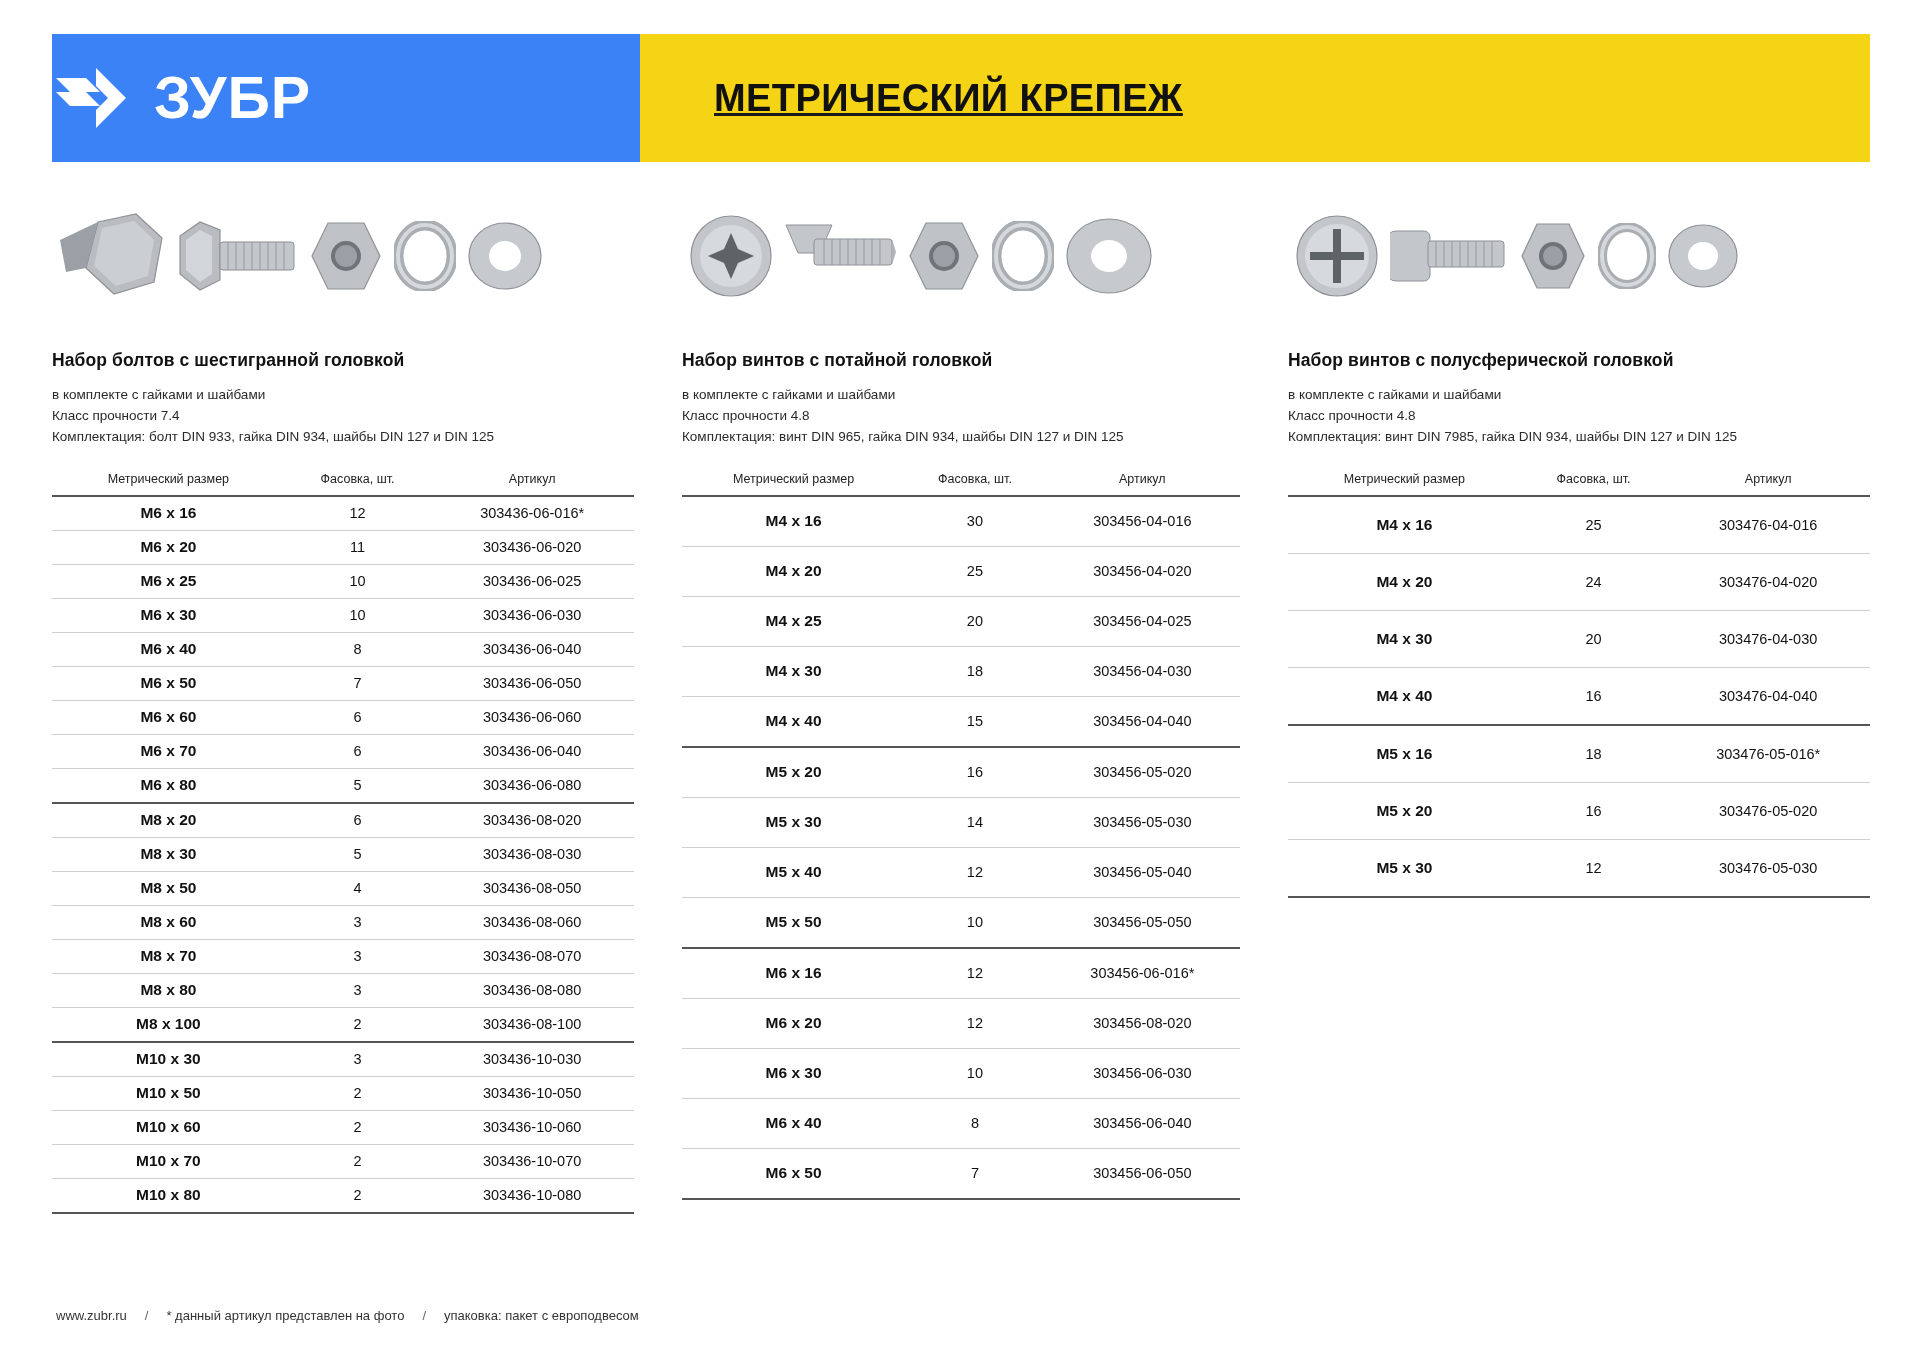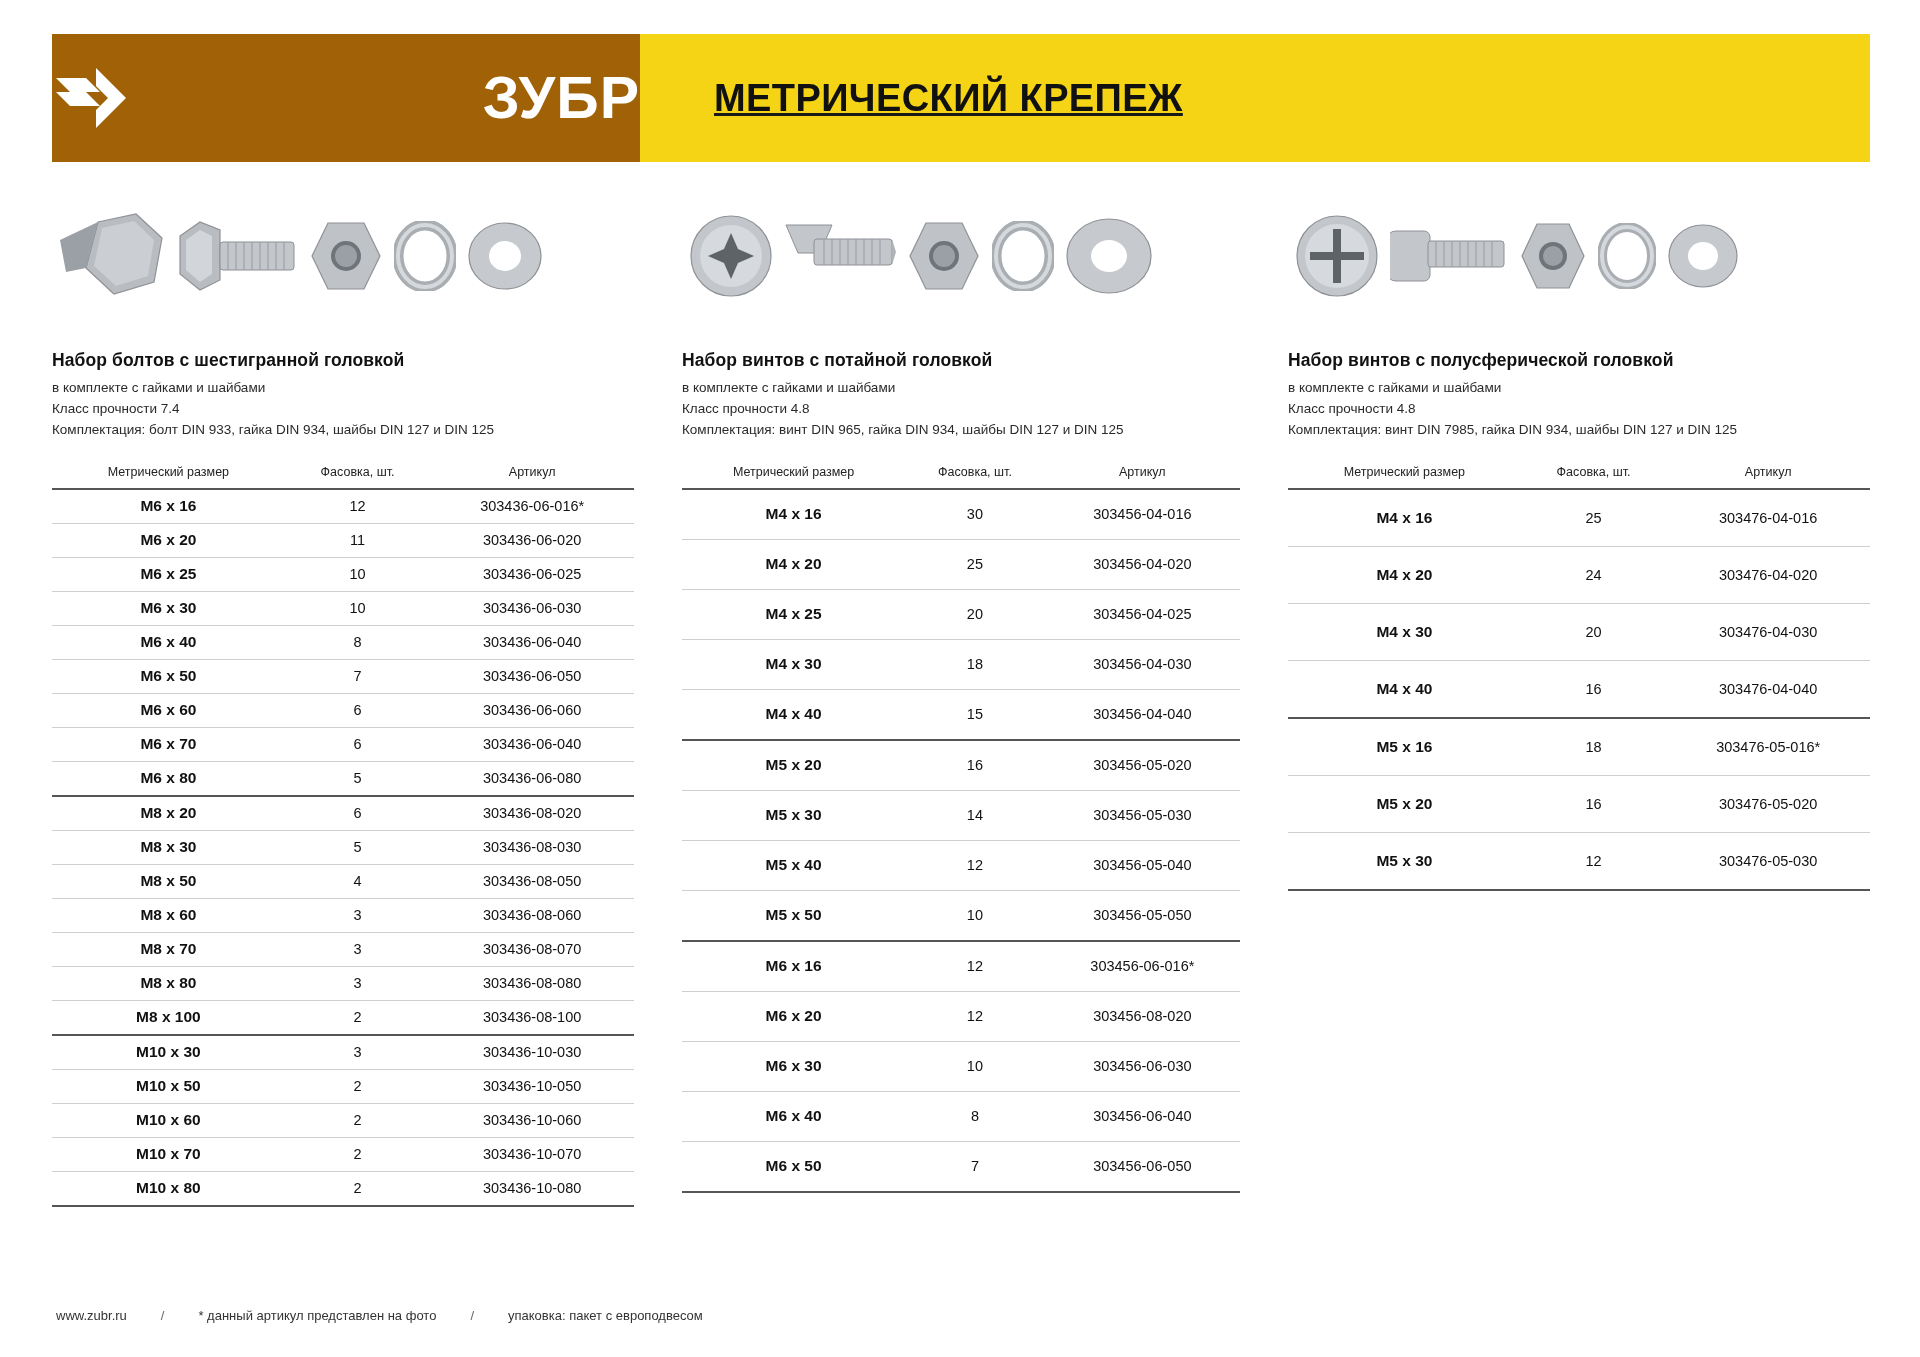--- a/index.html
+++ b/index.html
@@ -23,25 +23,25 @@
 
   
   .header {
     position: absolute;
     left: 52px; top: 34px;
     width: 1818px; height: 128px;
     display: flex;
   }
   .logo-block {
     width: 588px;
-    background: #a16207;
+    background: #3b82f6;
     display: flex;
     align-items: center;
-    justify-content: space-between;
-    gap: 14px;
+    justify-content: flex-start;
+    gap: 24px;
   }
   .logo-mark {
     width: 78px; height: 72px;
     position: relative;
     flex: 0 0 auto;
   }
   .logo-mark svg { display: block; }
   .logo-text {
     font-size: 59px;
     font-weight: bold;
@@ -89,21 +89,21 @@
     margin-bottom: 34px;
     padding-left: 6px;
   }
   .img-strip svg { display: block; }
 
   
   .set-title {
     font-size: 17.5px;
     font-weight: bold;
     color: #111;
-    margin-bottom: 7px;
+    margin-bottom: 14px;
     letter-spacing: 0.1px;
   }
   .set-sub {
     font-size: 13.5px;
     color: #2a2a2a;
     line-height: 1.55;
   }
 
   
   table {
@@ -138,21 +138,21 @@
   .t-dense tbody td { padding: 7.5px 0; }
   .t-loose tbody td { padding: 15.5px 0; }
   .t-med tbody td { padding: 19px 0; }
 
   
   .footer {
     position: absolute;
     left: 56px; bottom: 34px;
     display: flex;
     align-items: center;
-    gap: 16px;
+    gap: 0;
     font-size: 13px;
     color: #333;
   }
   .footer .sep { padding: 0 18px; color: #666; }
 </style>
 </head>
 <body>
 
 <div class="page">
 

